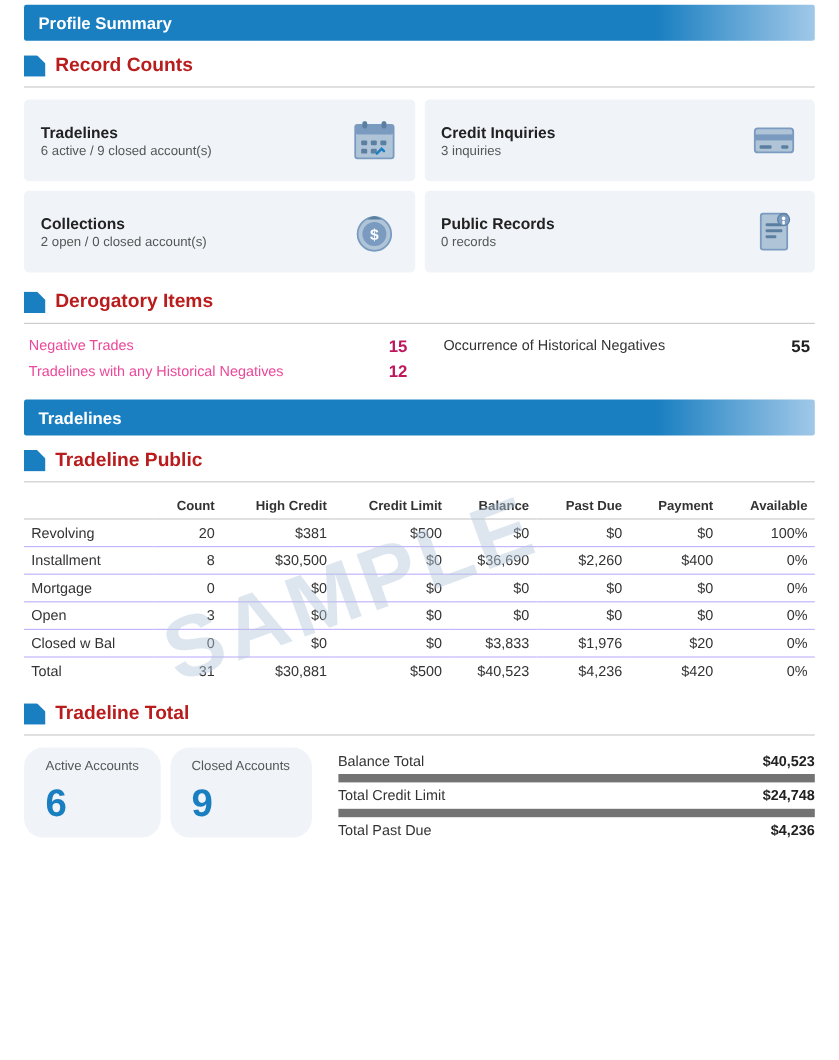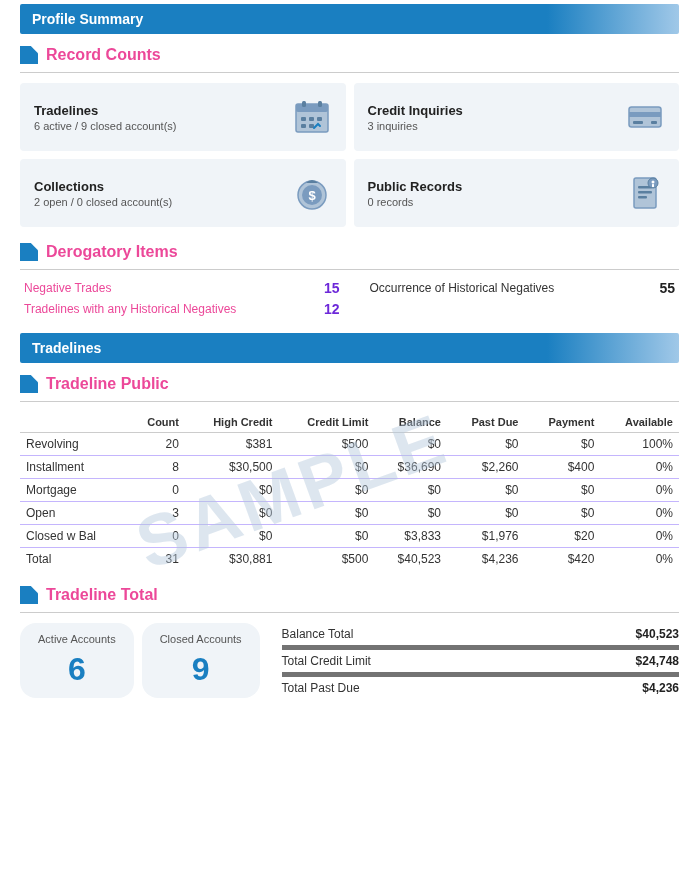--- a/index.html
+++ b/index.html
@@ -26,21 +26,21 @@
       border-radius: 2px;
       margin-bottom: 10px;
     }
 
     
     .sub-section-title {
       display: flex;
       align-items: center;
       font-size: 16px;
       font-weight: bold;
-      color: #ec4899;
+      color: #b91c1c;
       margin: 12px 0 8px 0;
     }
     .blue-square-icon {
       width: 18px;
       height: 18px;
       background: #1a7fc1;
       margin-right: 8px;
       flex-shrink: 0;
       clip-path: polygon(0 0, 60% 0, 100% 40%, 100% 100%, 0 100%);
     }
@@ -87,21 +87,21 @@
     
     .derogatory-grid {
       display: grid;
       grid-template-columns: 1fr auto 1fr auto;
       align-items: center;
       row-gap: 5px;
       margin-bottom: 16px;
       padding: 0 4px;
     }
     .derog-label { font-size: 12px; color: #ec4899; }
-    .derog-value { font-weight: bold; font-size: 14px; color: #6d28d9; text-align: right; padding-right: 20px; }
+    .derog-value { font-weight: bold; font-size: 14px; color: #be185d; text-align: right; padding-right: 20px; }
     .derog-label2 { font-size: 12px; color: #333; padding-left: 10px; }
     .derog-value2 { font-weight: bold; font-size: 14px; color: #222; text-align: right; }
 
     
     .tradeline-table {
       width: 100%;
       border-collapse: collapse;
       font-size: 12px;
       margin-bottom: 16px;
     }
@@ -148,42 +148,41 @@
       align-items: flex-start;
     }
     .accounts-boxes {
       display: flex;
       gap: 8px;
     }
     .account-box {
       background: #f0f4f8;
       border-radius: 16px;
       padding: 10px 18px;
-      text-align: center;
       min-width: 90px;
     }
     .account-box .box-label {
       font-size: 11px;
       color: #555;
       margin-bottom: 6px;
     }
     .account-box .box-value {
       font-size: 32px;
       font-weight: bold;
       color: #1a7fc1;
     }
     .totals-table {
       flex: 1;
       margin-left: 10px;
     }
     .totals-row {
       display: flex;
       justify-content: space-between;
       padding: 4px 0;
-      border-bottom: 5px solid #737373;
+      border-bottom: 7px solid #737373;
       font-size: 12px;
     }
     .totals-row:last-child { border-bottom: none; }
     .totals-row .t-label { color: #333; }
     .totals-row .t-value { font-weight: bold; color: #222; }
 
     
     .icon-calendar svg,
     .icon-card svg,
     .icon-money svg,

